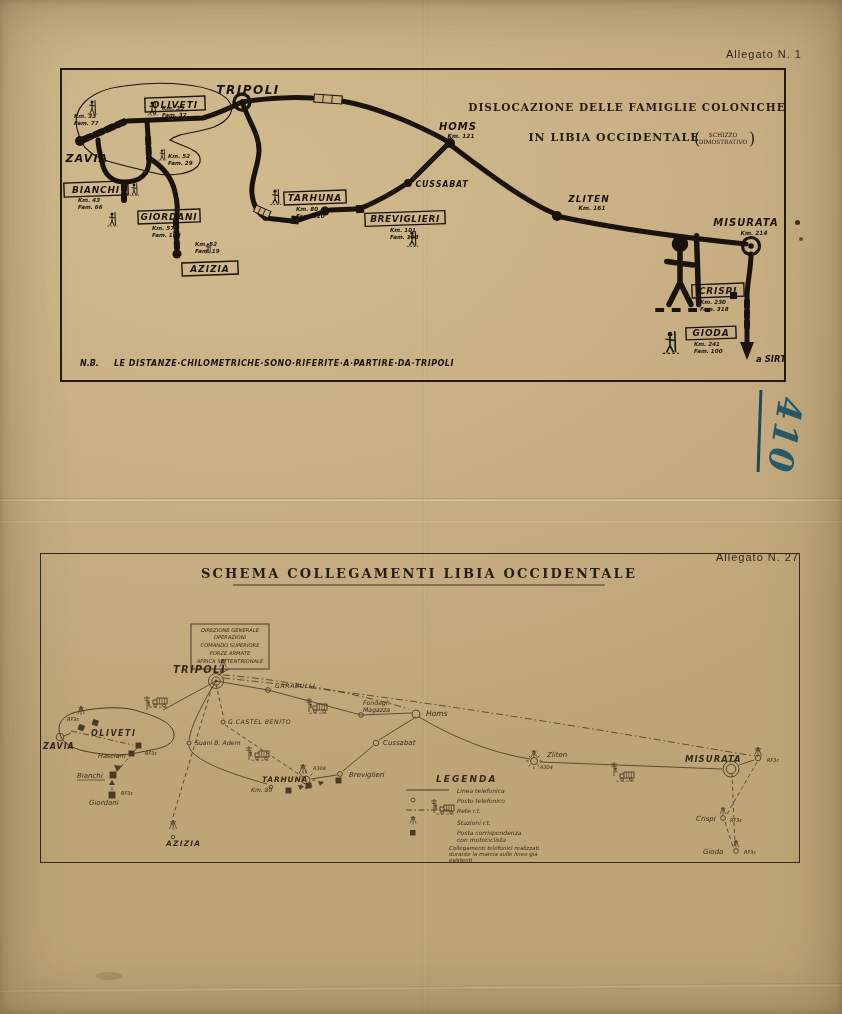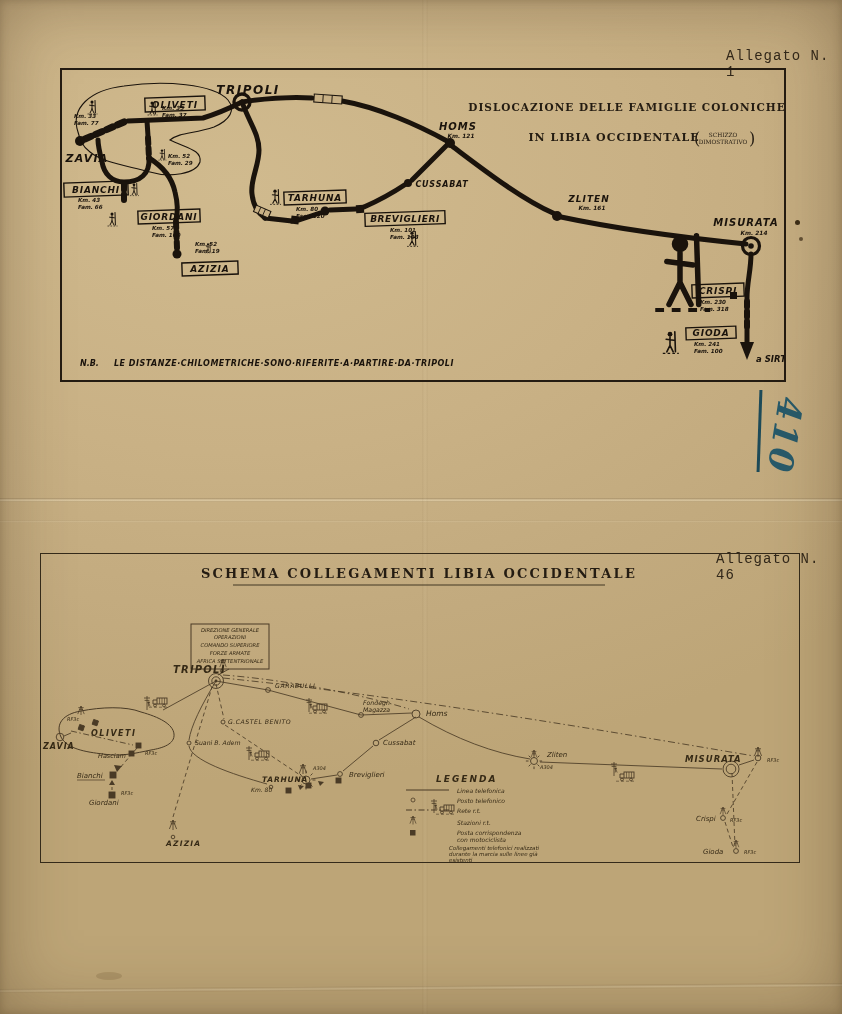--- a/index.html
+++ b/index.html
@@ -5,21 +5,21 @@
   html,body{margin:0;padding:0;background:#8a7a5e;}
   .page{position:relative;width:842px;height:1014px;overflow:hidden;
     background:
       radial-gradient(900px 600px at 28% 18%, #d0ba8e 0%, #c9b185 45%, #c2aa7e 75%, #bda577 100%);
     font-family:"DejaVu Sans",sans-serif;}
   .vignette{position:absolute;inset:0;pointer-events:none;
     box-shadow:inset 0 0 70px rgba(70,50,25,.38), inset 0 0 10px rgba(70,50,25,.28);}
   .panel{position:absolute;background:transparent;}
   .panel-top{left:60px;top:68px;width:722px;height:310px;border:2.5px solid #241c12;}
   .panel-bottom{left:40px;top:553px;width:758px;height:308px;border:1.6px solid #342a1a;}
-  .allegato{position:absolute;font-family:Liberation Mono, monospace;font-size:14px;
+  .allegato{position:absolute;font-family:Liberation Sans, sans-serif;font-size:11px;
     letter-spacing:1px;color:#32281a;}
   .alg1{left:726px;top:48px;}
   .alg27{left:716px;top:551px;}
   .crease{position:absolute;left:0;right:0;pointer-events:none;}
   .crease1{top:498px;height:4px;
     background:linear-gradient(180deg, rgba(90,66,34,.28), rgba(255,244,214,.40) 55%, rgba(90,66,34,.14));}
   .crease2{top:520px;height:3px;opacity:.5;
     background:linear-gradient(180deg, rgba(90,66,34,.18), rgba(255,244,214,.28) 55%, rgba(90,66,34,.10));}
   .crease3{top:986px;height:4px;opacity:.7;transform:rotate(-.4deg);
     background:linear-gradient(180deg, rgba(90,66,34,.25), rgba(255,244,214,.35) 55%, rgba(90,66,34,.15));}
@@ -48,21 +48,21 @@
 <div class="page">
   <div class="crease crease1"></div>
   <div class="crease crease2"></div>
   <div class="crease crease3"></div>
   <div class="vfold"></div>
   <div class="sp1 speck" style="position:absolute;"></div>
   <div class="sp2 speck" style="position:absolute;"></div>
   <div class="sp3" style="position:absolute;"></div>
 
   <div class="allegato alg1">Allegato N. 1</div>
-  <div class="allegato alg27">Allegato N. 46</div>
+  <div class="allegato alg27">Allegato N. 27</div>
 
   <div class="mark-line"></div>
   <div class="mark-num">410</div>
 
   <div class="panel panel-top">
   <svg width="722" height="310" viewBox="0 0 722 310">
     <defs>
       <g id="colonist">
         <circle cx="0" cy="-8" r="1.5" fill="#1a130c"></circle>
         <path d="M0,-6.4 L0,-1 M0,-1 L-2,3 M0,-1 L2,3 M-2.4,-4.8 L2.4,-4.2 M3,-9.5 L3.4,3" stroke="#1a130c" stroke-width="1" fill="none" stroke-linecap="round"></path>

